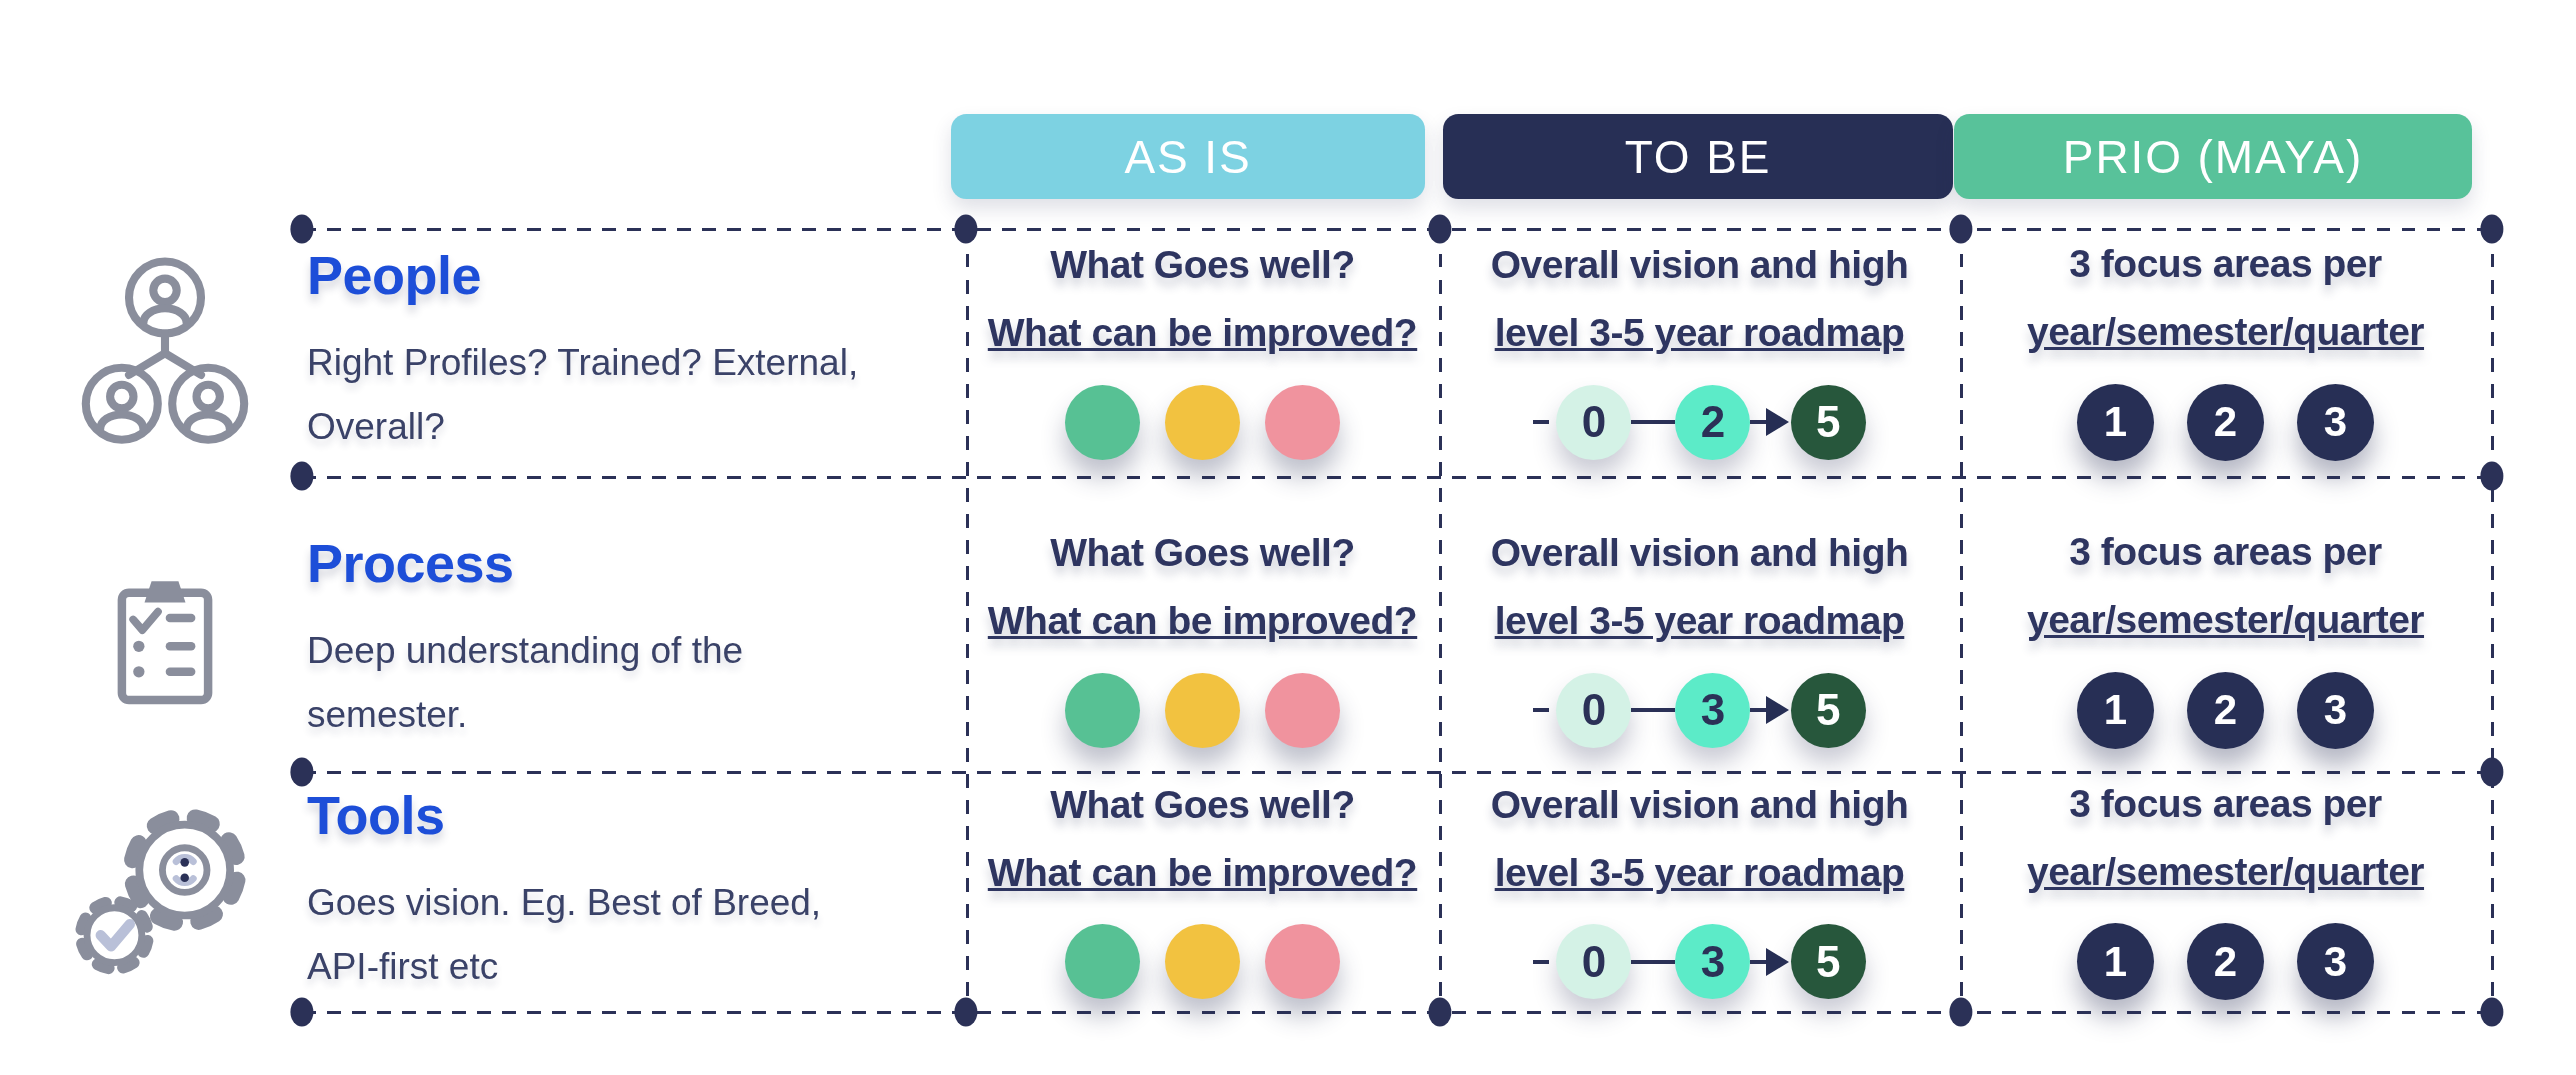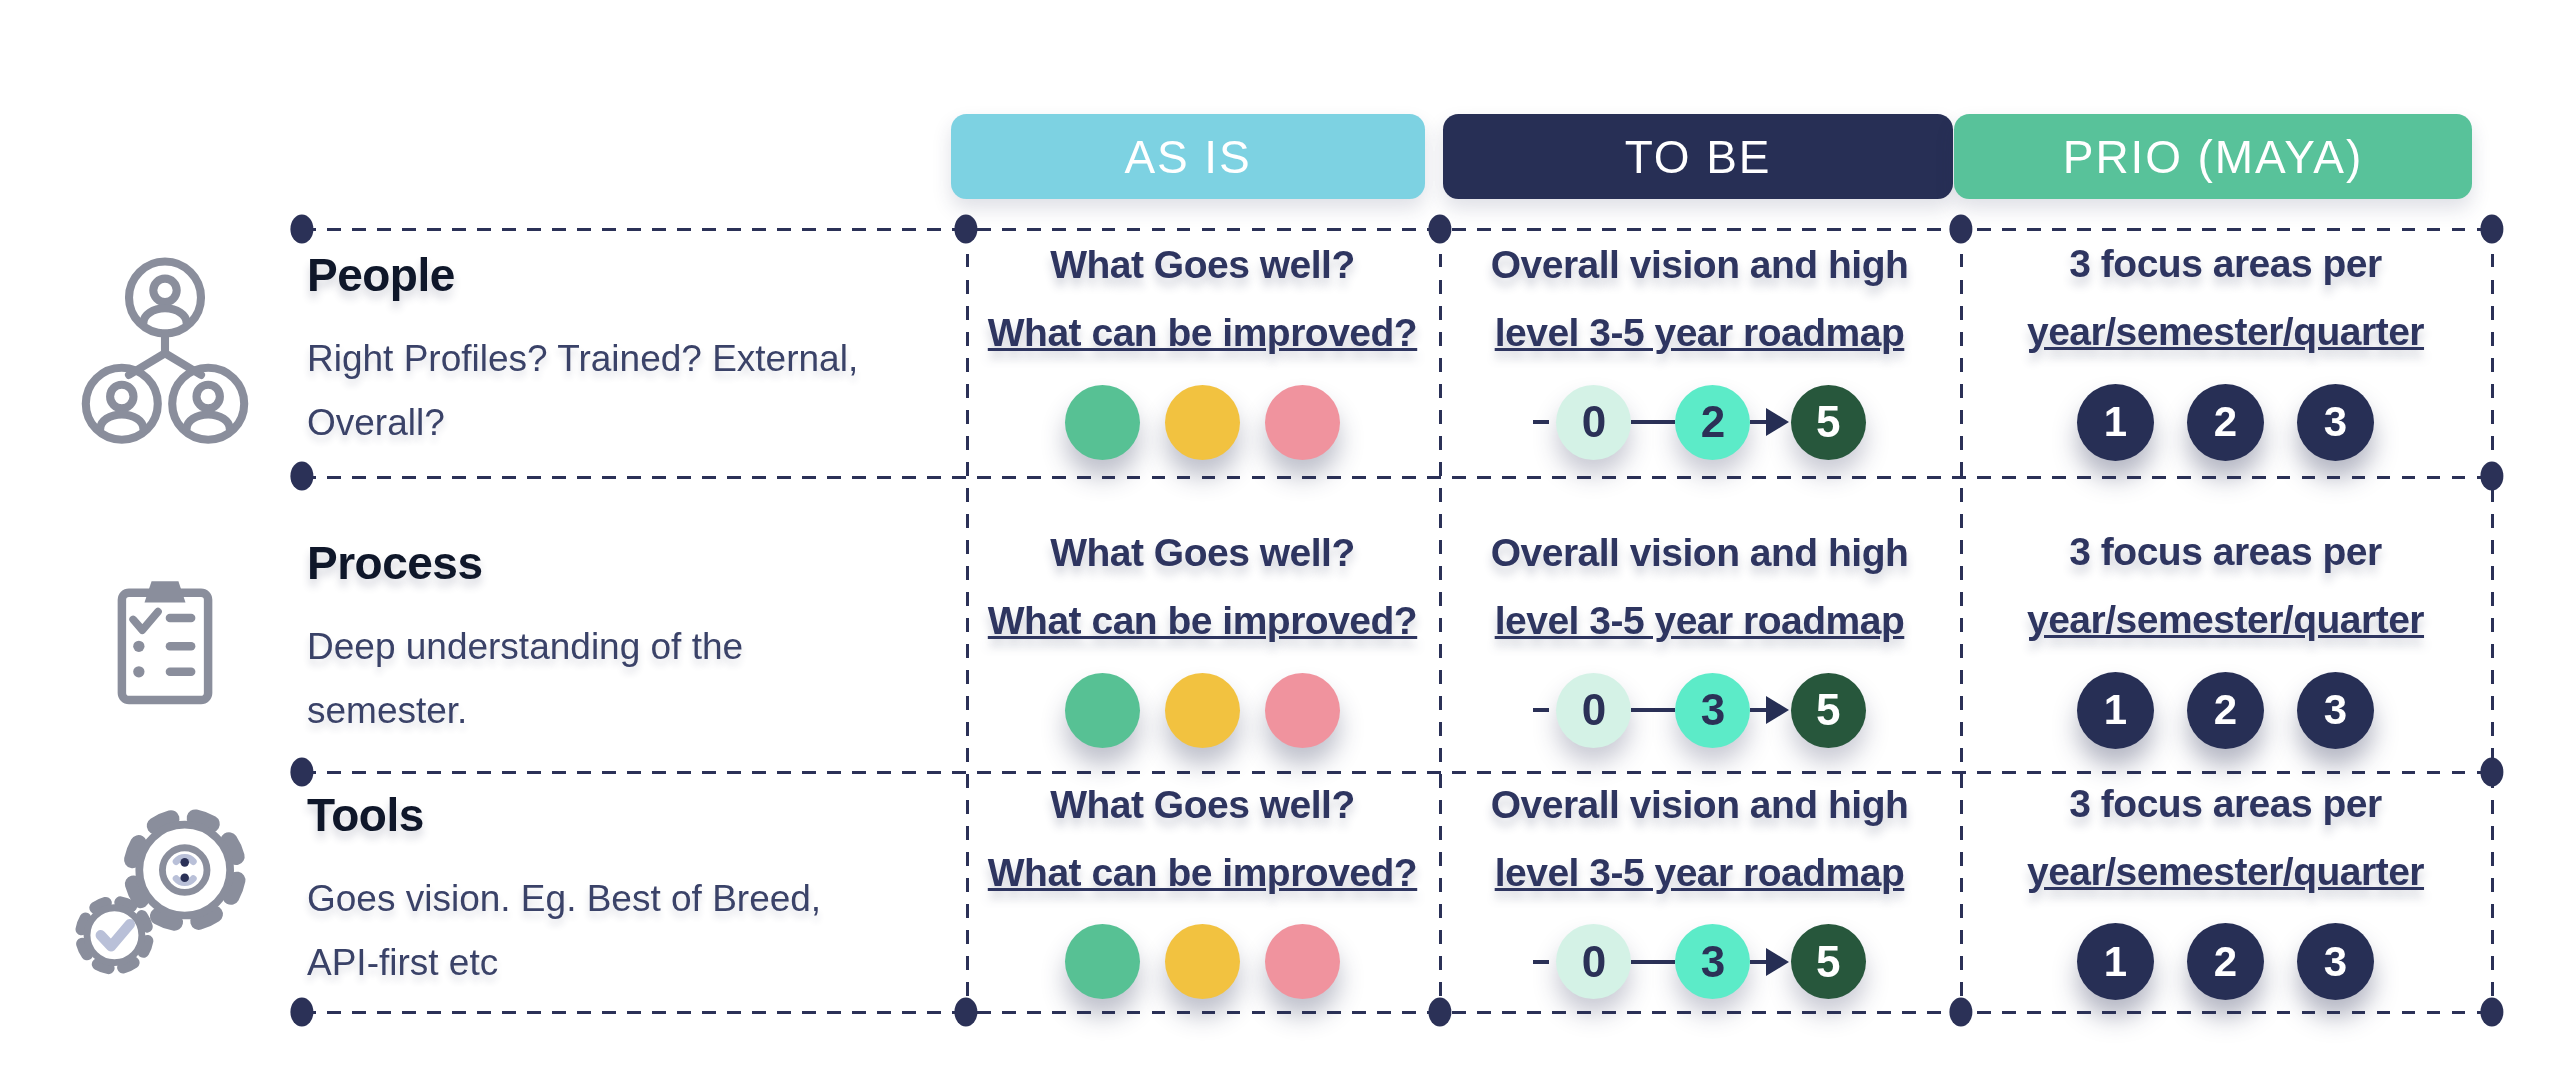--- a/index.html
+++ b/index.html
@@ -34,21 +34,21 @@
   .row{position:absolute;left:0;width:2576px;}
   .icon-cell{
     position:absolute;left:60px;width:210px;top:0;height:100%;
     display:flex;align-items:center;justify-content:center;
   }
   .label-cell{
     position:absolute;left:307px;width:637px;top:0;height:100%;
     display:flex;flex-direction:column;justify-content:center;align-items:flex-start;
   }
   .row-title{
-    font-size:46px;font-weight:700;color:#0f172a;letter-spacing:-0.5px;
+    font-size:54px;font-weight:700;color:#1d4ed8;letter-spacing:-0.5px;
     text-shadow:0 6.8px 8.7px rgba(43,49,86,.20);margin-bottom:25px;
   }
   .row-desc{
     font-size:37px;font-weight:400;color:#3A4268;line-height:1.72;
     text-shadow:0 5.8px 7.7px rgba(43,49,86,.16);
   }
   .cell{
     position:absolute;top:0;height:100%;
     display:flex;flex-direction:column;align-items:center;justify-content:center;
   }

